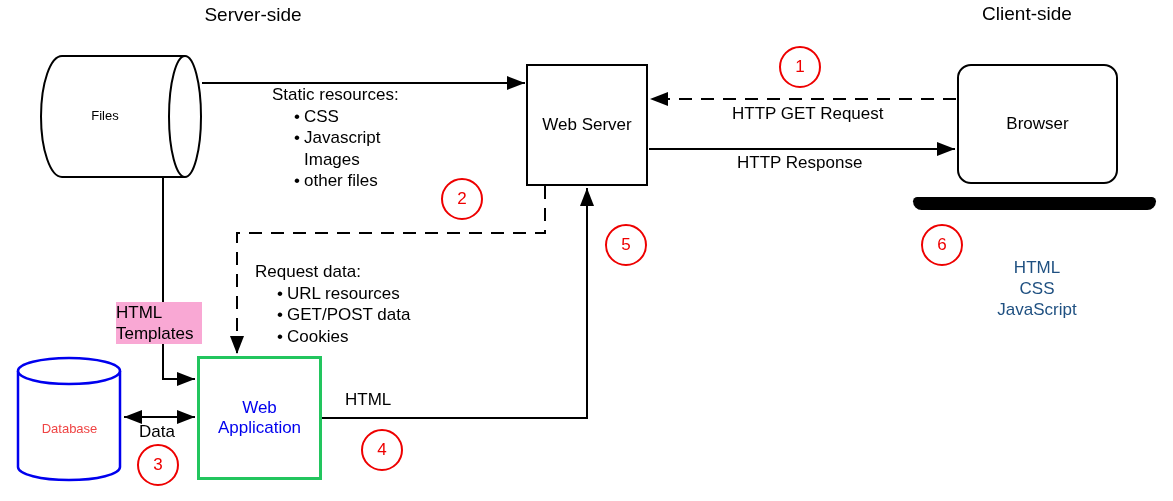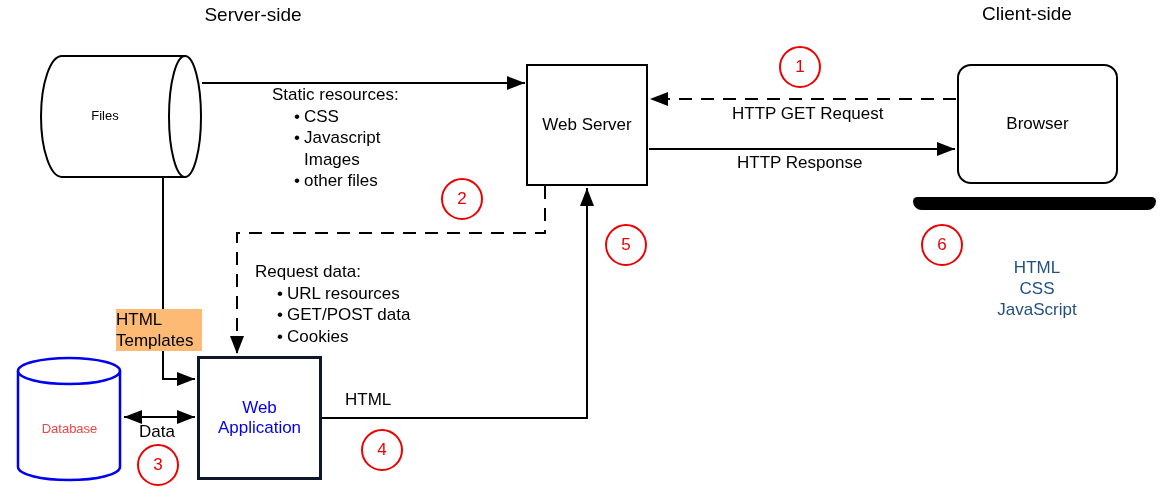--- a/index.html
+++ b/index.html
@@ -8,21 +8,21 @@
     font-family:"Liberation Sans","DejaVu Sans",sans-serif;color:#000;overflow:hidden;
   }
   .abs{position:absolute;}
   svg{position:absolute;left:0;top:0;}
   .hdr{font-size:19px;text-align:center;width:150px;}
   .node{
     position:absolute;display:flex;align-items:center;justify-content:center;
     text-align:center;font-size:17px;background:#ffffff;box-sizing:border-box;
   }
   .node.black{border:2px solid #000000;}
-  .node.blue{border:3px solid #0f172a;color:#0000ee;}
+  .node.blue{border:3px solid #22c55e;color:#0000ee;}
   .node.rounded{border-radius:14px;}
   .cyl-label{position:absolute;display:flex;align-items:center;justify-content:center;
     text-align:center;font-size:13px;}
   .edge-label{position:absolute;font-size:17px;white-space:nowrap;}
   .annot{position:absolute;font-size:17px;line-height:21.5px;}
   .annot .title{white-space:nowrap;}
   .annot .line{display:flex;white-space:nowrap;}
   .annot .dot{width:14px;text-align:center;margin-left:18px;flex:0 0 auto;}
   .step{
     position:absolute;width:42px;height:42px;border-radius:50%;
@@ -127,21 +127,21 @@
       <span>GET/POST data</span>
     </div>
     <div class="line">
       <span class="dot">•</span>
       <span>Cookies</span>
     </div>
   </div>
 
   <div class="edge-label" style="left:732px;top:104px;">HTTP GET Request</div>
   <div class="edge-label" style="left:737px;top:153px;">HTTP Response</div>
-  <div class="edge-label" style="left:116px;top:309px;width:86px;background:#fdba74;line-height:21px;white-space:normal;">HTML Templates</div>
+  <div class="edge-label" style="left:116px;top:302px;width:86px;background:#f9a8d4;line-height:21px;white-space:normal;">HTML Templates</div>
   <div class="edge-label" style="left:139px;top:422px;">Data</div>
   <div class="edge-label" style="left:345px;top:390px;">HTML</div>
 
   <div class="client-stack">
     <div>HTML</div>
     <div>CSS</div>
     <div>JavaScript</div>
   </div>
 
   <div class="step" style="left:779px;top:46px;">1</div>

